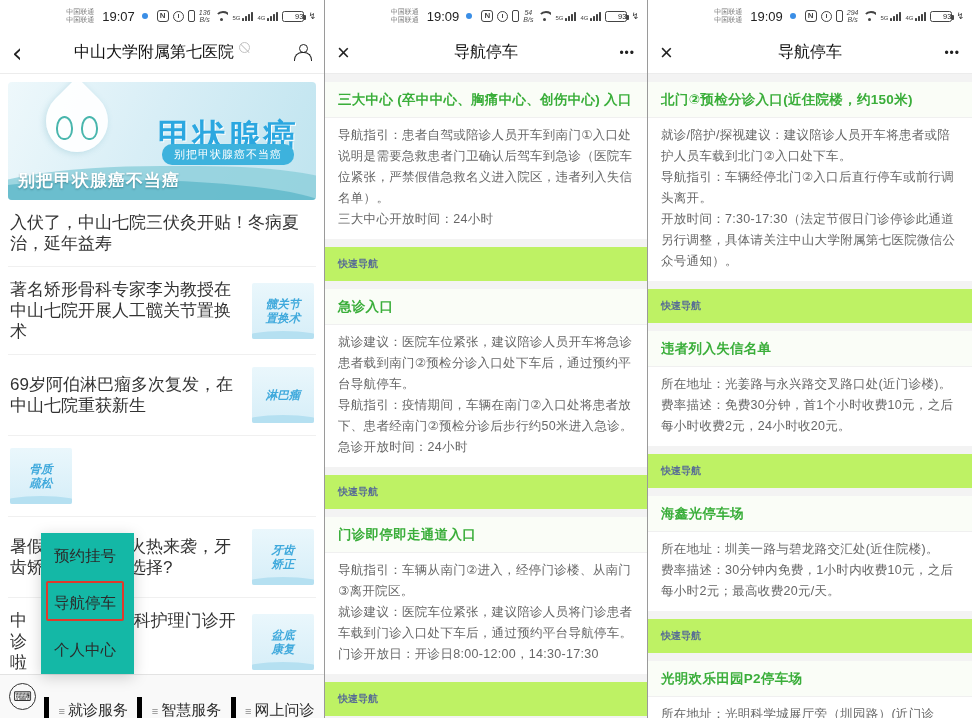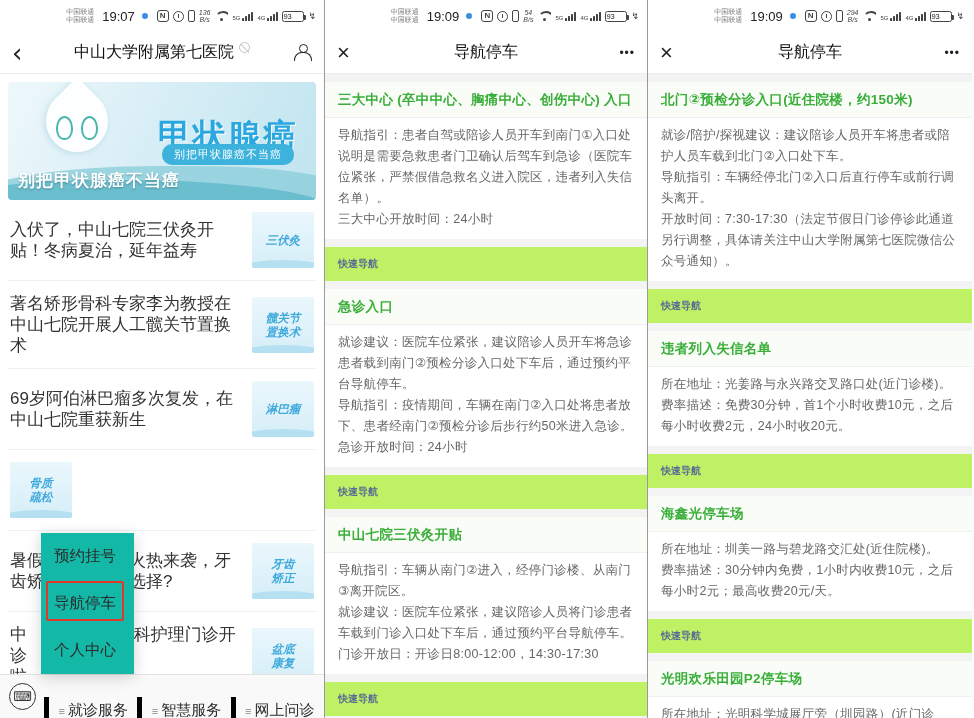--- a/index.html
+++ b/index.html
@@ -21,21 +21,21 @@
   .ic-clock { width:11px; height:11px; border:1px solid #444; border-radius:50%; position:relative; }
   .ic-clock::after { content:""; position:absolute; left:4px; top:2px; width:1px; height:4px; background:#444; }
   .ic-vib { width:7px; height:12px; border:1px solid #444; border-radius:2px; }
   .speed { display:flex; flex-direction:column; align-items:center; font-size:7px; line-height:7px; color:#444; }
   .ic-wifi { position:relative; width:14px; height:11px; overflow:hidden; }
   .ic-wifi::before { content:""; position:absolute; left:0; top:0; width:14px; height:14px; border:2px solid #444; border-radius:50%; clip-path:polygon(50% 50%,0 0,100% 0); }
   .ic-wifi::after { content:""; position:absolute; left:5.5px; top:7px; width:3px; height:3px; background:#444; border-radius:50%; }
   .sig { display:flex; align-items:flex-end; gap:1px; }
   .sig .g { font-style:normal; font-size:6px; color:#444; margin-right:1px; }
   .sig b { display:block; width:2px; background:#444; border-radius:0.5px; }
-  .batt { width:22px; height:11px; border:1px solid #444; border-radius:2.5px; font-size:7.5px; color:#222; text-align:left; line-height:9px; position:relative; background:#fff; }
+  .batt { width:22px; height:11px; border:1px solid #444; border-radius:2.5px; font-size:7.5px; color:#222; text-align:right; line-height:9px; position:relative; background:#fff; }
   .batt::after { content:""; position:absolute; right:-3px; top:3px; width:2px; height:5px; background:#444; border-radius:0 1px 1px 0; }
   .bolt { font-size:9px; color:#333; }
 
   
   .navbar { height:42px; background:#fff; display:flex; align-items:center; padding:0 12px; border-bottom:1px solid #ececec; position:relative; }
   .nav-title { position:absolute; left:50px; right:50px; text-align:center; font-size:16px; color:#111; font-weight:500; display:flex; align-items:flex-start; justify-content:center; gap:5px; }
   .back-ic { font-size:26px; color:#222; line-height:20px; font-family:"DejaVu Sans",sans-serif; }
   .close-ic { font-size:22px; color:#222; line-height:20px; }
   .more-ic { margin-left:auto; font-size:12px; letter-spacing:1px; color:#222; }
   .mute { width:11px; height:11px; border:1px solid #c2c2c2; border-radius:50%; position:relative; flex:none; }
@@ -141,21 +141,20 @@
             <i></i>
           </div>
         <div class="banner-title">甲状腺癌</div>
         <div class="banner-badge">别把甲状腺癌不当癌</div>
         <div class="banner-caption">别把甲状腺癌不当癌</div>
       </div>
 
       <div class="articles">
         <div class="article">
           <div class="a-title">入伏了，中山七院三伏灸开贴！冬病夏治，延年益寿</div>
-          <div class="thumb">三伏灸</div>
         </div>
         <div class="article">
           <div class="a-title">著名矫形骨科专家李为教授在中山七院开展人工髋关节置换术</div>
           <div class="thumb">髋关节
 置换术</div>
         </div>
         <div class="article">
           <div class="a-title">69岁阿伯淋巴瘤多次复发，在中山七院重获新生</div>
           <div class="thumb">淋巴瘤</div>
         </div>
@@ -251,21 +250,21 @@
       <div class="sec-header">急诊入口</div>
       <div class="sec-body">
         <p>就诊建议：医院车位紧张，建议陪诊人员开车将急诊患者载到南门②预检分诊入口处下车后，通过预约平台导航停车。</p>
         <p>导航指引：疫情期间，车辆在南门②入口处将患者放下、患者经南门②预检分诊后步行约50米进入急诊。</p>
         <p>急诊开放时间：24小时</p>
       </div>
     </div>
     <div class="quick">快速导航</div>
 
     <div class="sec-block">
-      <div class="sec-header">中山七院三伏灸开贴</div>
+      <div class="sec-header">门诊即停即走通道入口</div>
       <div class="sec-body">
         <p>导航指引：车辆从南门②进入，经停门诊楼、从南门③离开院区。</p>
         <p>就诊建议：医院车位紧张，建议陪诊人员将门诊患者车载到门诊入口处下车后，通过预约平台导航停车。</p>
         <p>门诊开放日：开诊日8:00-12:00，14:30-17:30</p>
       </div>
     </div>
     <div class="quick">快速导航</div>
 
   </div>
 

